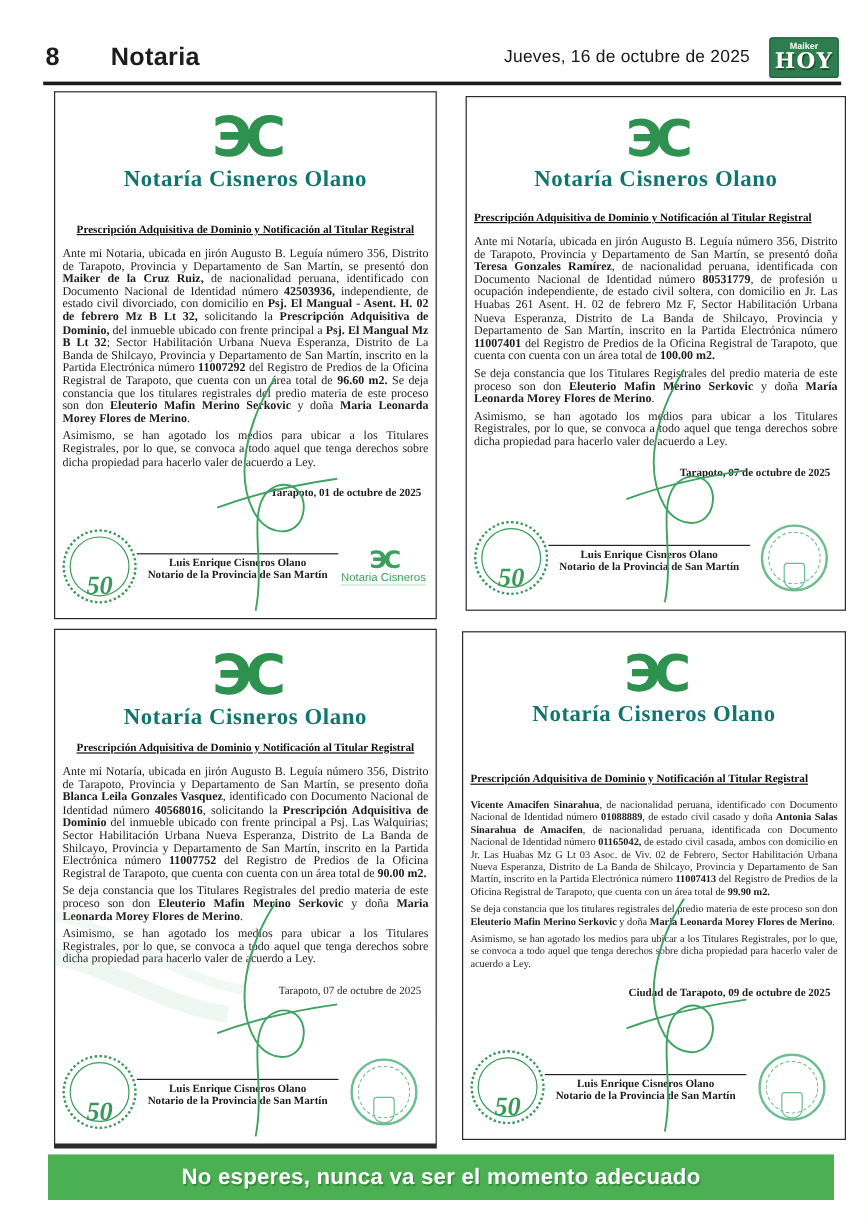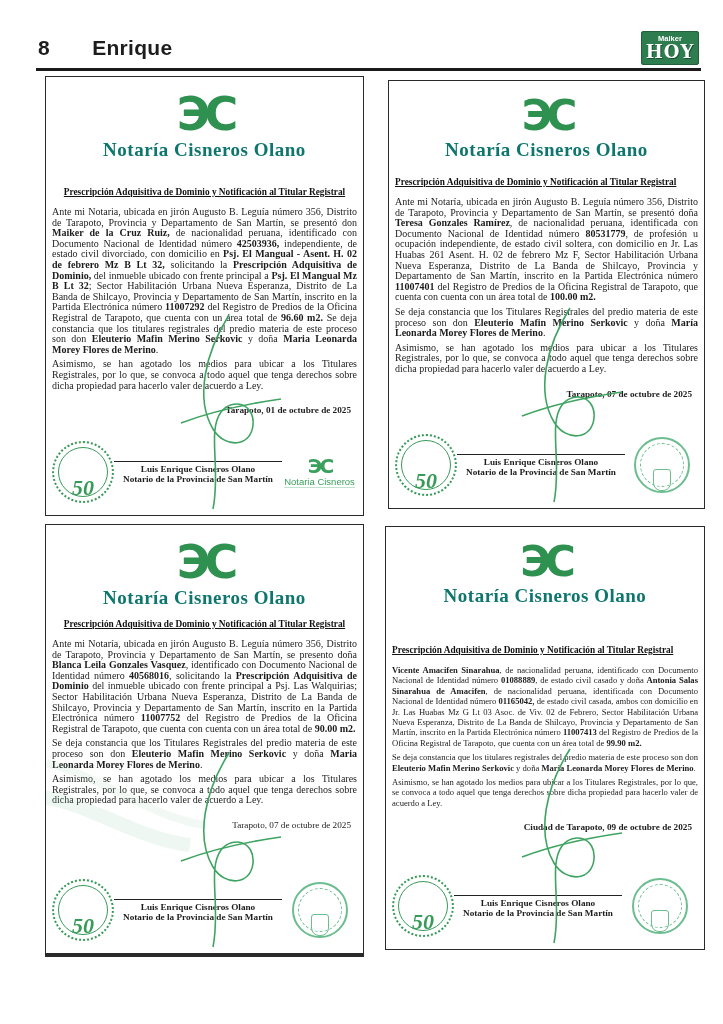--- a/index.html
+++ b/index.html
@@ -76,22 +76,23 @@
   .banner-text { font-family:"Liberation Sans", sans-serif; font-weight:bold; font-size:18.5px;
                  color:#fff; letter-spacing:.2px; text-shadow:1px 1px 1px rgba(0,0,0,.25); }
 </style>
 </head>
 <body>
 
 <div class="page">
 
   <div class="np-header">
     <span class="pg-num">8</span>
-    <span class="section-name">Enrique</span>
+    <span class="section-name">Notaria</span>
     <span class="np-right">
+      <span class="np-date">Jueves, 16 de octubre de 2025</span>
       <span class="hoy-box">
         <span class="hoy-top">Maiker</span>
         <span class="hoy-main">HOY</span>
       </span>
     </span>
   </div>
   <div class="np-rule"></div>
 
   <section class="notice n1">
     <div class="monogram">ЭC</div>
@@ -198,14 +199,17 @@
         <div class="sig-line"></div>
         <div class="sig-name">Luis Enrique Cisneros Olano</div>
         <div class="sig-role">Notario de la Provincia de San Martín</div>
       </div>
       <div class="stamp-right">
         <div class="seal round"></div>
       </div>
     </div>
   </section>
 
+  <div class="banner">
+    <span class="banner-text">No esperes, nunca va ser el momento adecuado</span>
+  </div>
 
 </div>
 
 </body></html>

